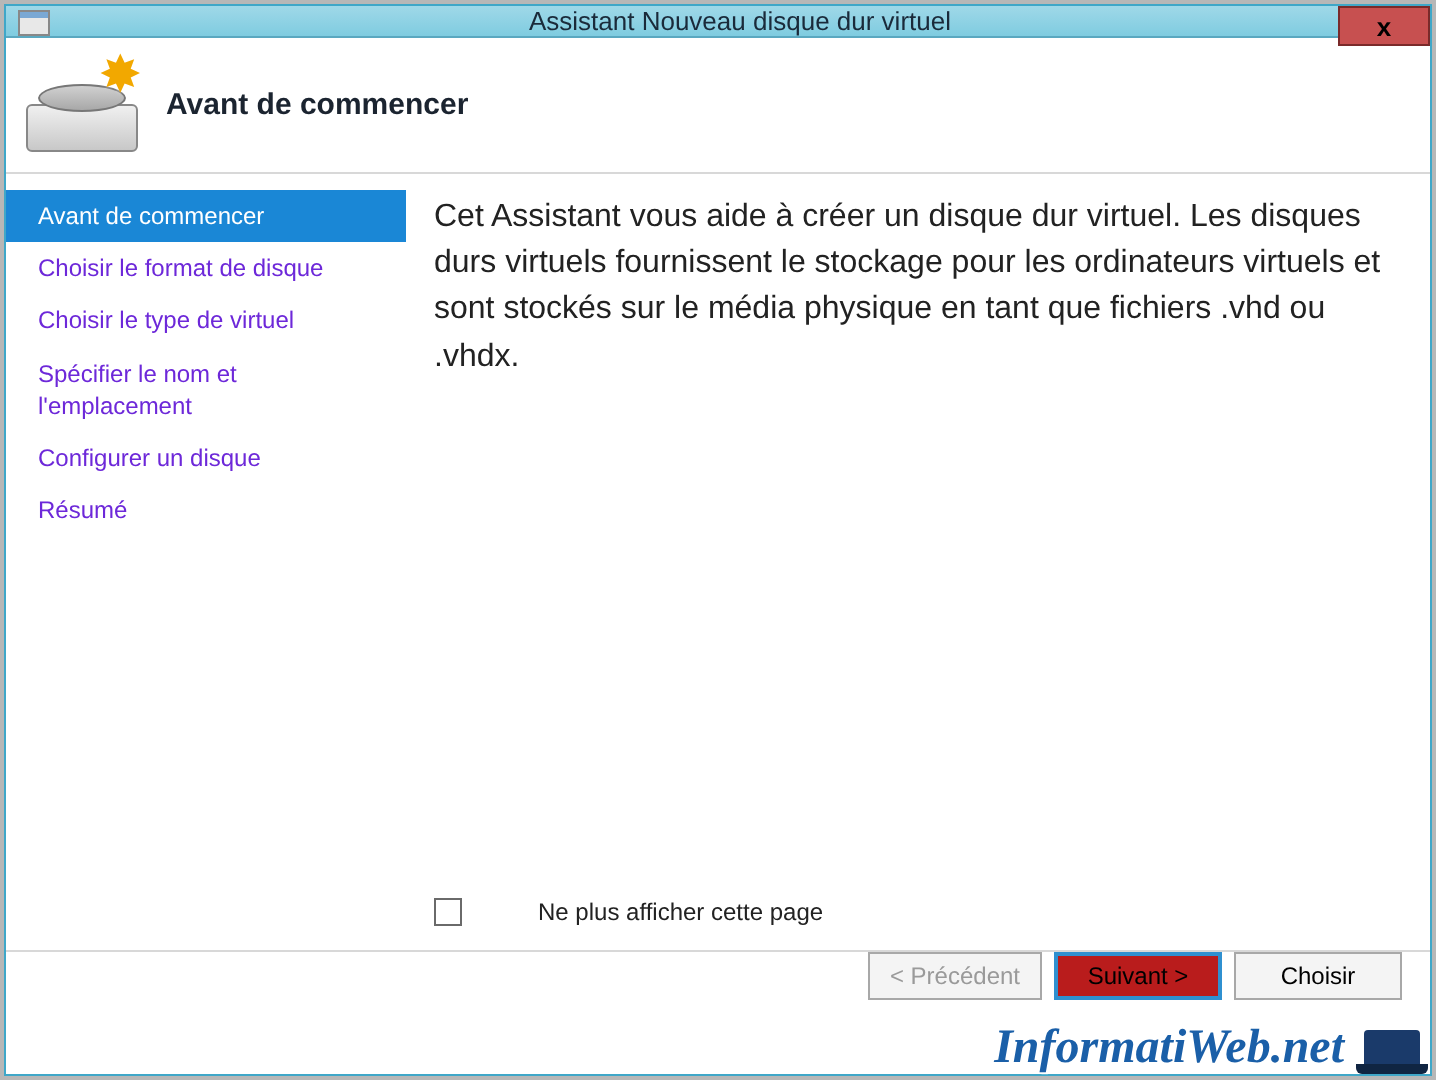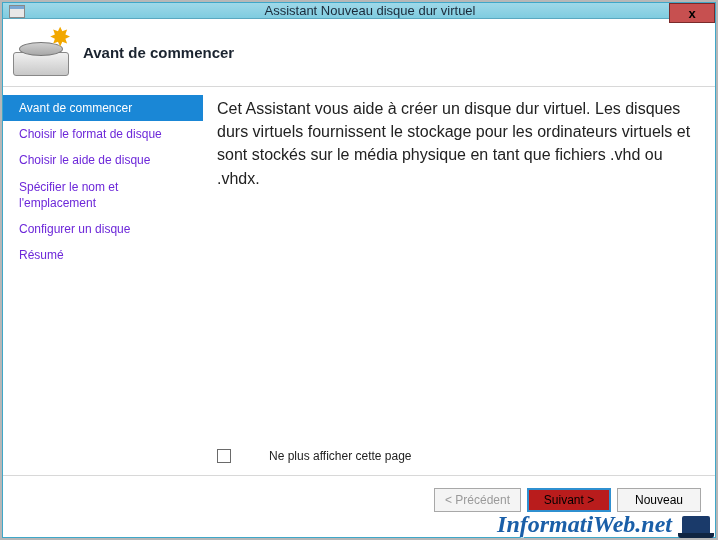--- a/index.html
+++ b/index.html
@@ -161,21 +161,21 @@
     height: 14px;
     border: 1px solid #6a6a6a;
     margin-right: 6px;
     background: #fff;
     cursor: pointer;
   }
   .footer {
     height: 48px;
     border-top: 1px solid #d8d8d8;
     display: flex;
-    align-items: center;
+    align-items: flex-start;
     justify-content: flex-end;
     padding-right: 14px;
     gap: 6px;
     background: #fff;
   }
   .btn {
     min-width: 84px;
     height: 24px;
     border: 1px solid #a8a8a8;
     background: #f4f4f4;
@@ -247,41 +247,41 @@
       <div class="star">✸</div>
     </div>
     <div class="heading">Avant de commencer</div>
   </div>
 
   <div class="body">
 
     <div class="sidebar">
       <div class="step active">Avant de commencer</div>
       <div class="step">Choisir le format de disque</div>
-      <div class="step">Choisir le aide de disque</div>
+      <div class="step">Choisir le type de virtuel</div>
       <div class="step">Spécifier le nom et l'emplacement</div>
       <div class="step">Configurer un disque</div>
       <div class="step">Résumé</div>
     </div>
 
     <div class="content">
       <div class="desc">Cet Assistant vous aide à créer un disque dur virtuel. Les disques durs virtuels fournissent le stockage pour les ordinateurs virtuels et sont stockés sur le média physique en tant que fichiers .vhd ou .vhdx.</div>
 
       <div class="checkbox-row">
         <div class="cb"></div>
         <span>Ne plus afficher cette page</span>
       </div>
     </div>
 
   </div>
 
   <div class="footer">
     <div class="btn disabled">&lt; Précédent</div>
     <div class="btn primary">Suivant &gt;</div>
-    <div class="btn">Nouveau</div>
+    <div class="btn">Choisir</div>
   </div>
 
 </div>
 
 <div class="watermark">
   <span>InformatiWeb.net</span>
   <span class="lap"></span>
 </div>
 
 </body></html>

